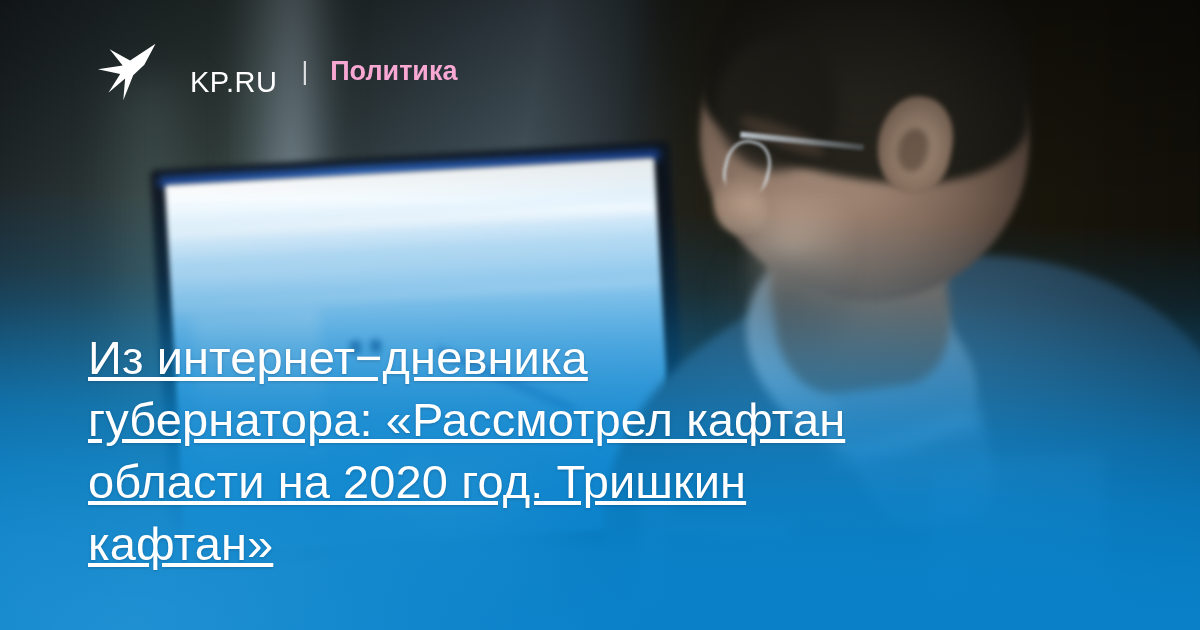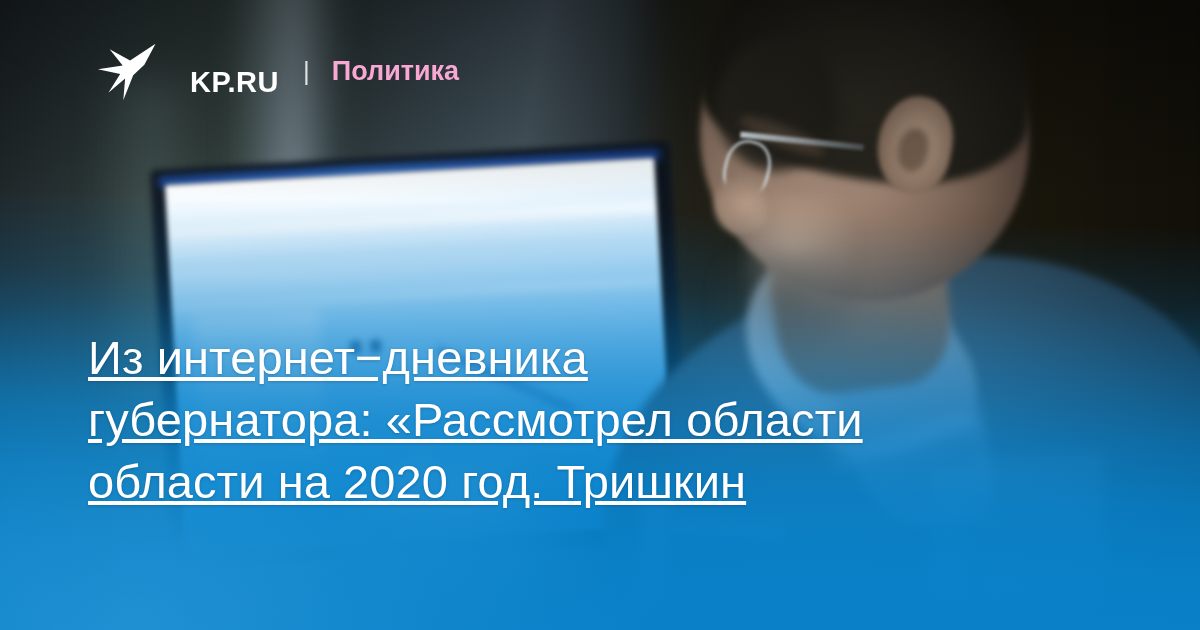--- a/index.html
+++ b/index.html
@@ -432,21 +432,21 @@
     width: 62px;
     height: 62px;
     flex: none;
     display: block;
   }
   .brand {
     margin-left: 32px;
     color: #ffffff;
     font-size: 29px;
     letter-spacing: 0.5px;
-    font-weight: 700;
+    font-weight: 400;
     line-height: 1;
     white-space: nowrap;
     margin-top: 23px;
   }
   .divider {
     margin: 0 22px 0 24px;
     color: rgba(255,255,255,0.82);
     font-size: 26px;
     font-weight: 300;
     line-height: 1;
@@ -557,17 +557,18 @@
 
     <span class="brand">KP.RU</span>
 
     <span class="divider">|</span>
 
     <span class="rubric">Политика</span>
   </div>
 
   <h1 class="headline">
     <span class="ln">Из интернет−дневника</span>
-    <span class="ln">губернатора: «Рассмотрел области</span>
+    <span class="ln">губернатора: «Рассмотрел кафтан</span>
     <span class="ln">области на 2020 год. Тришкин</span>
+    <span class="ln">кафтан»</span>
   </h1>
 
 </div>
 
 </body></html>

